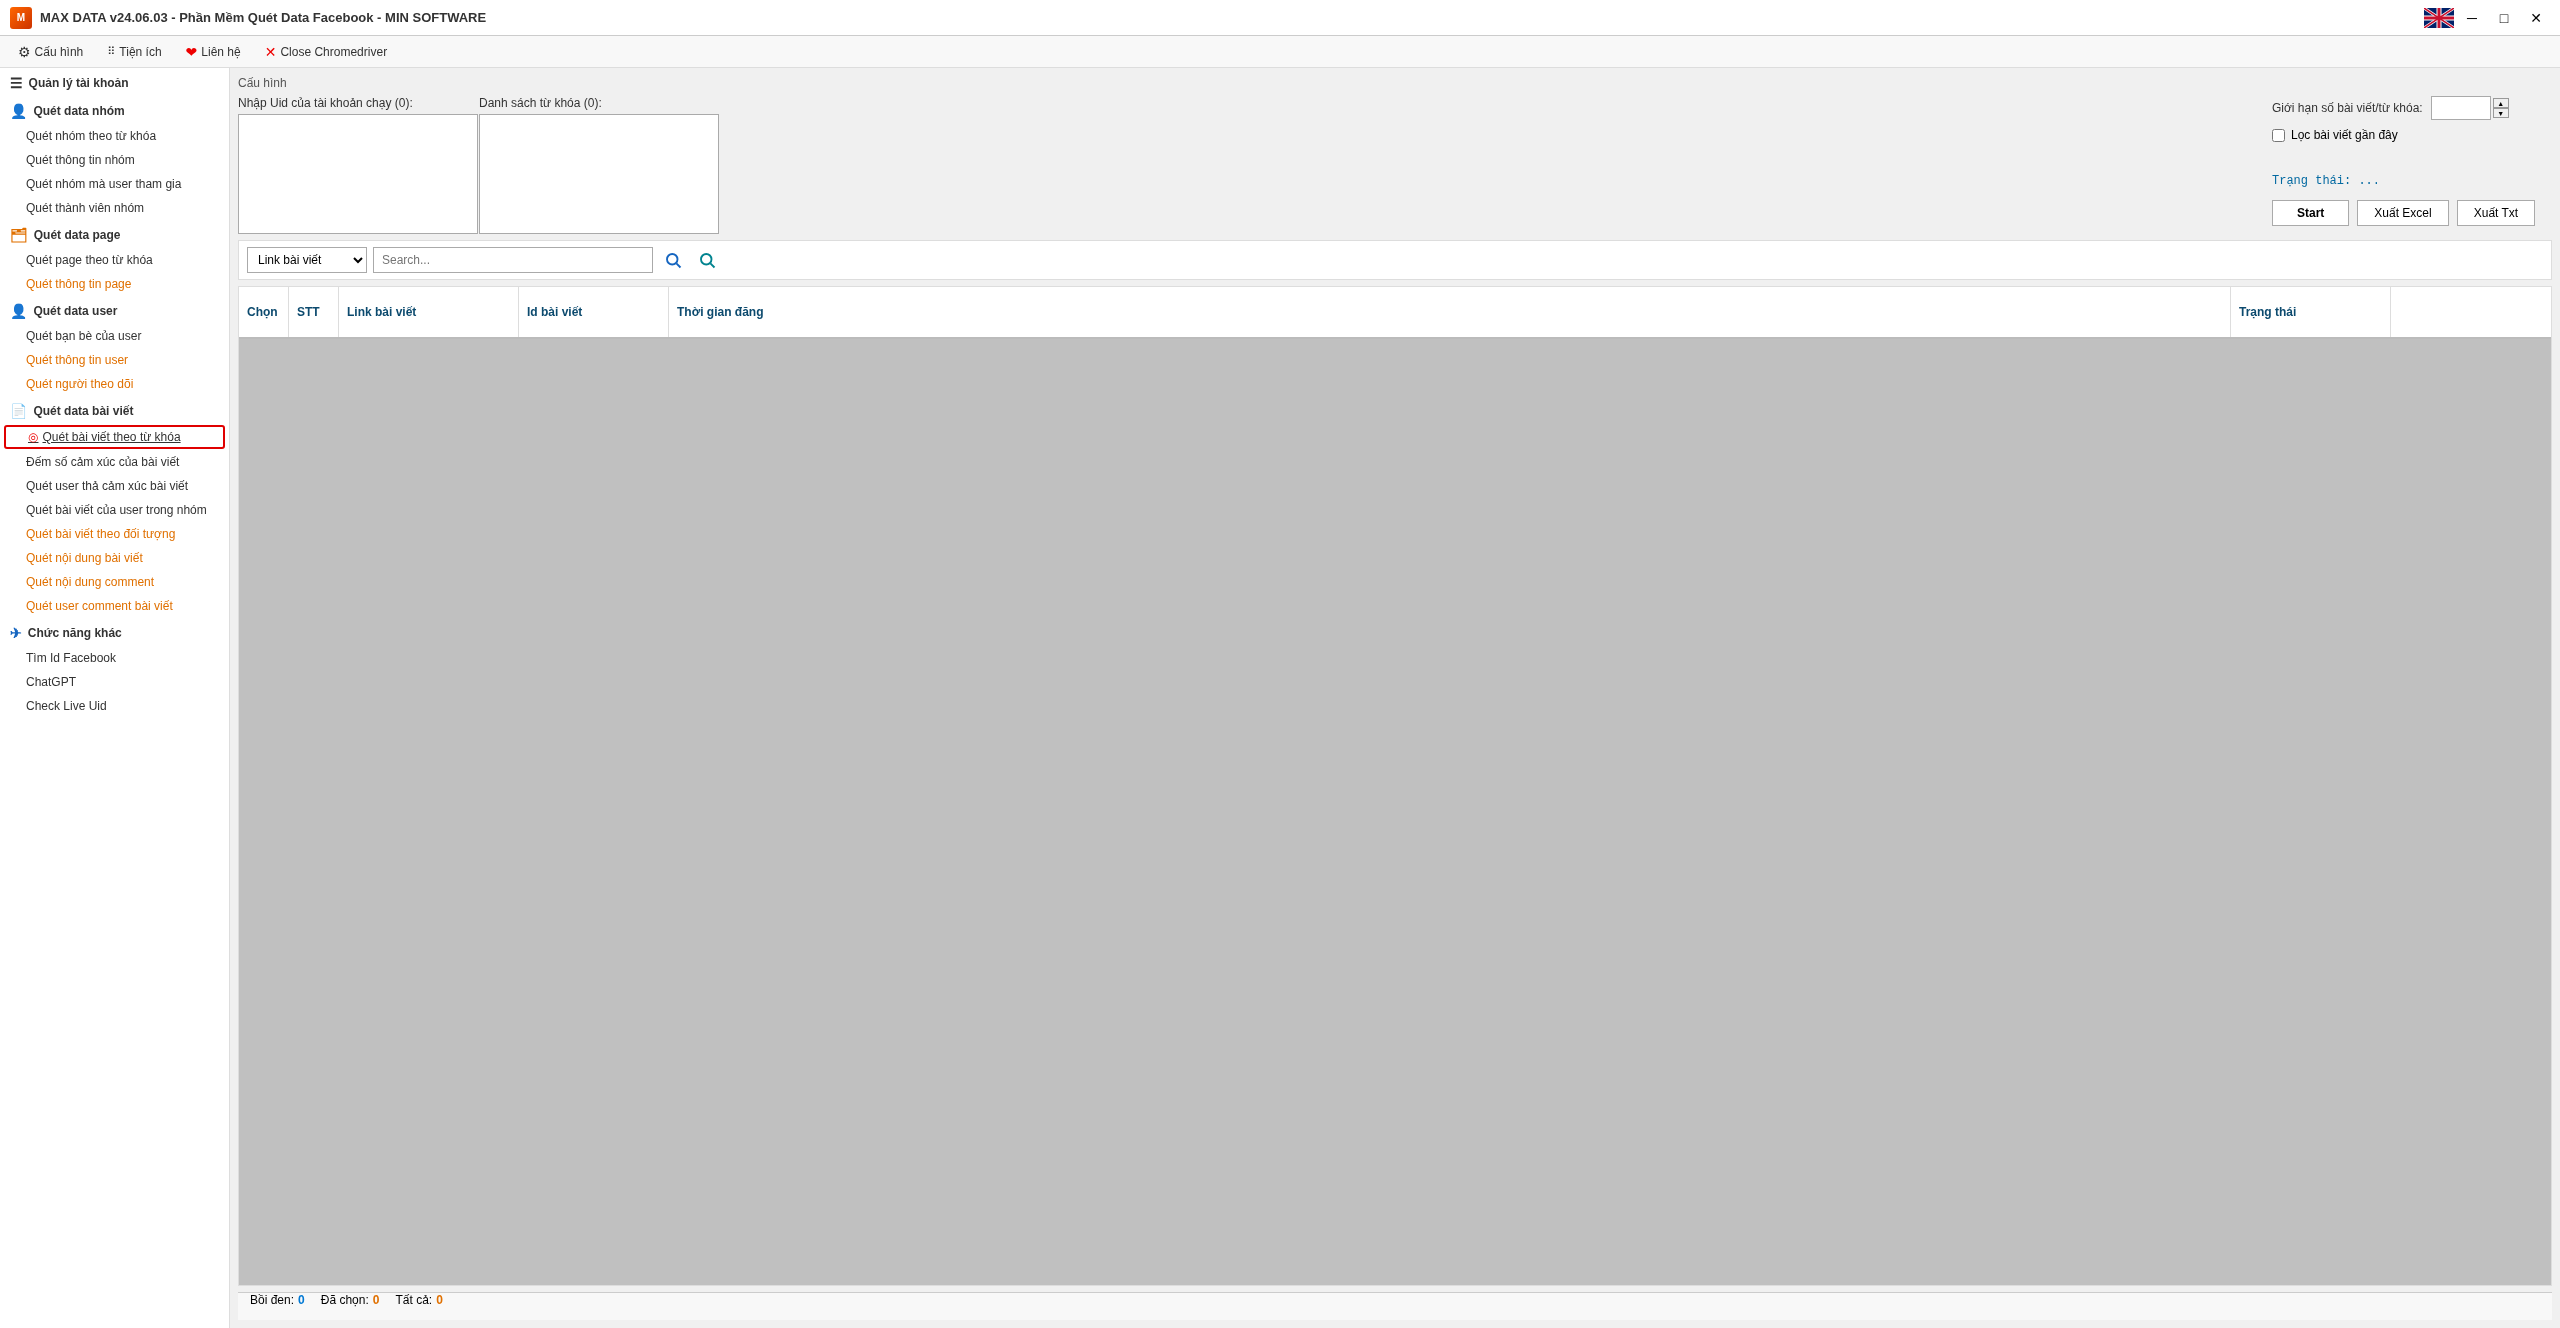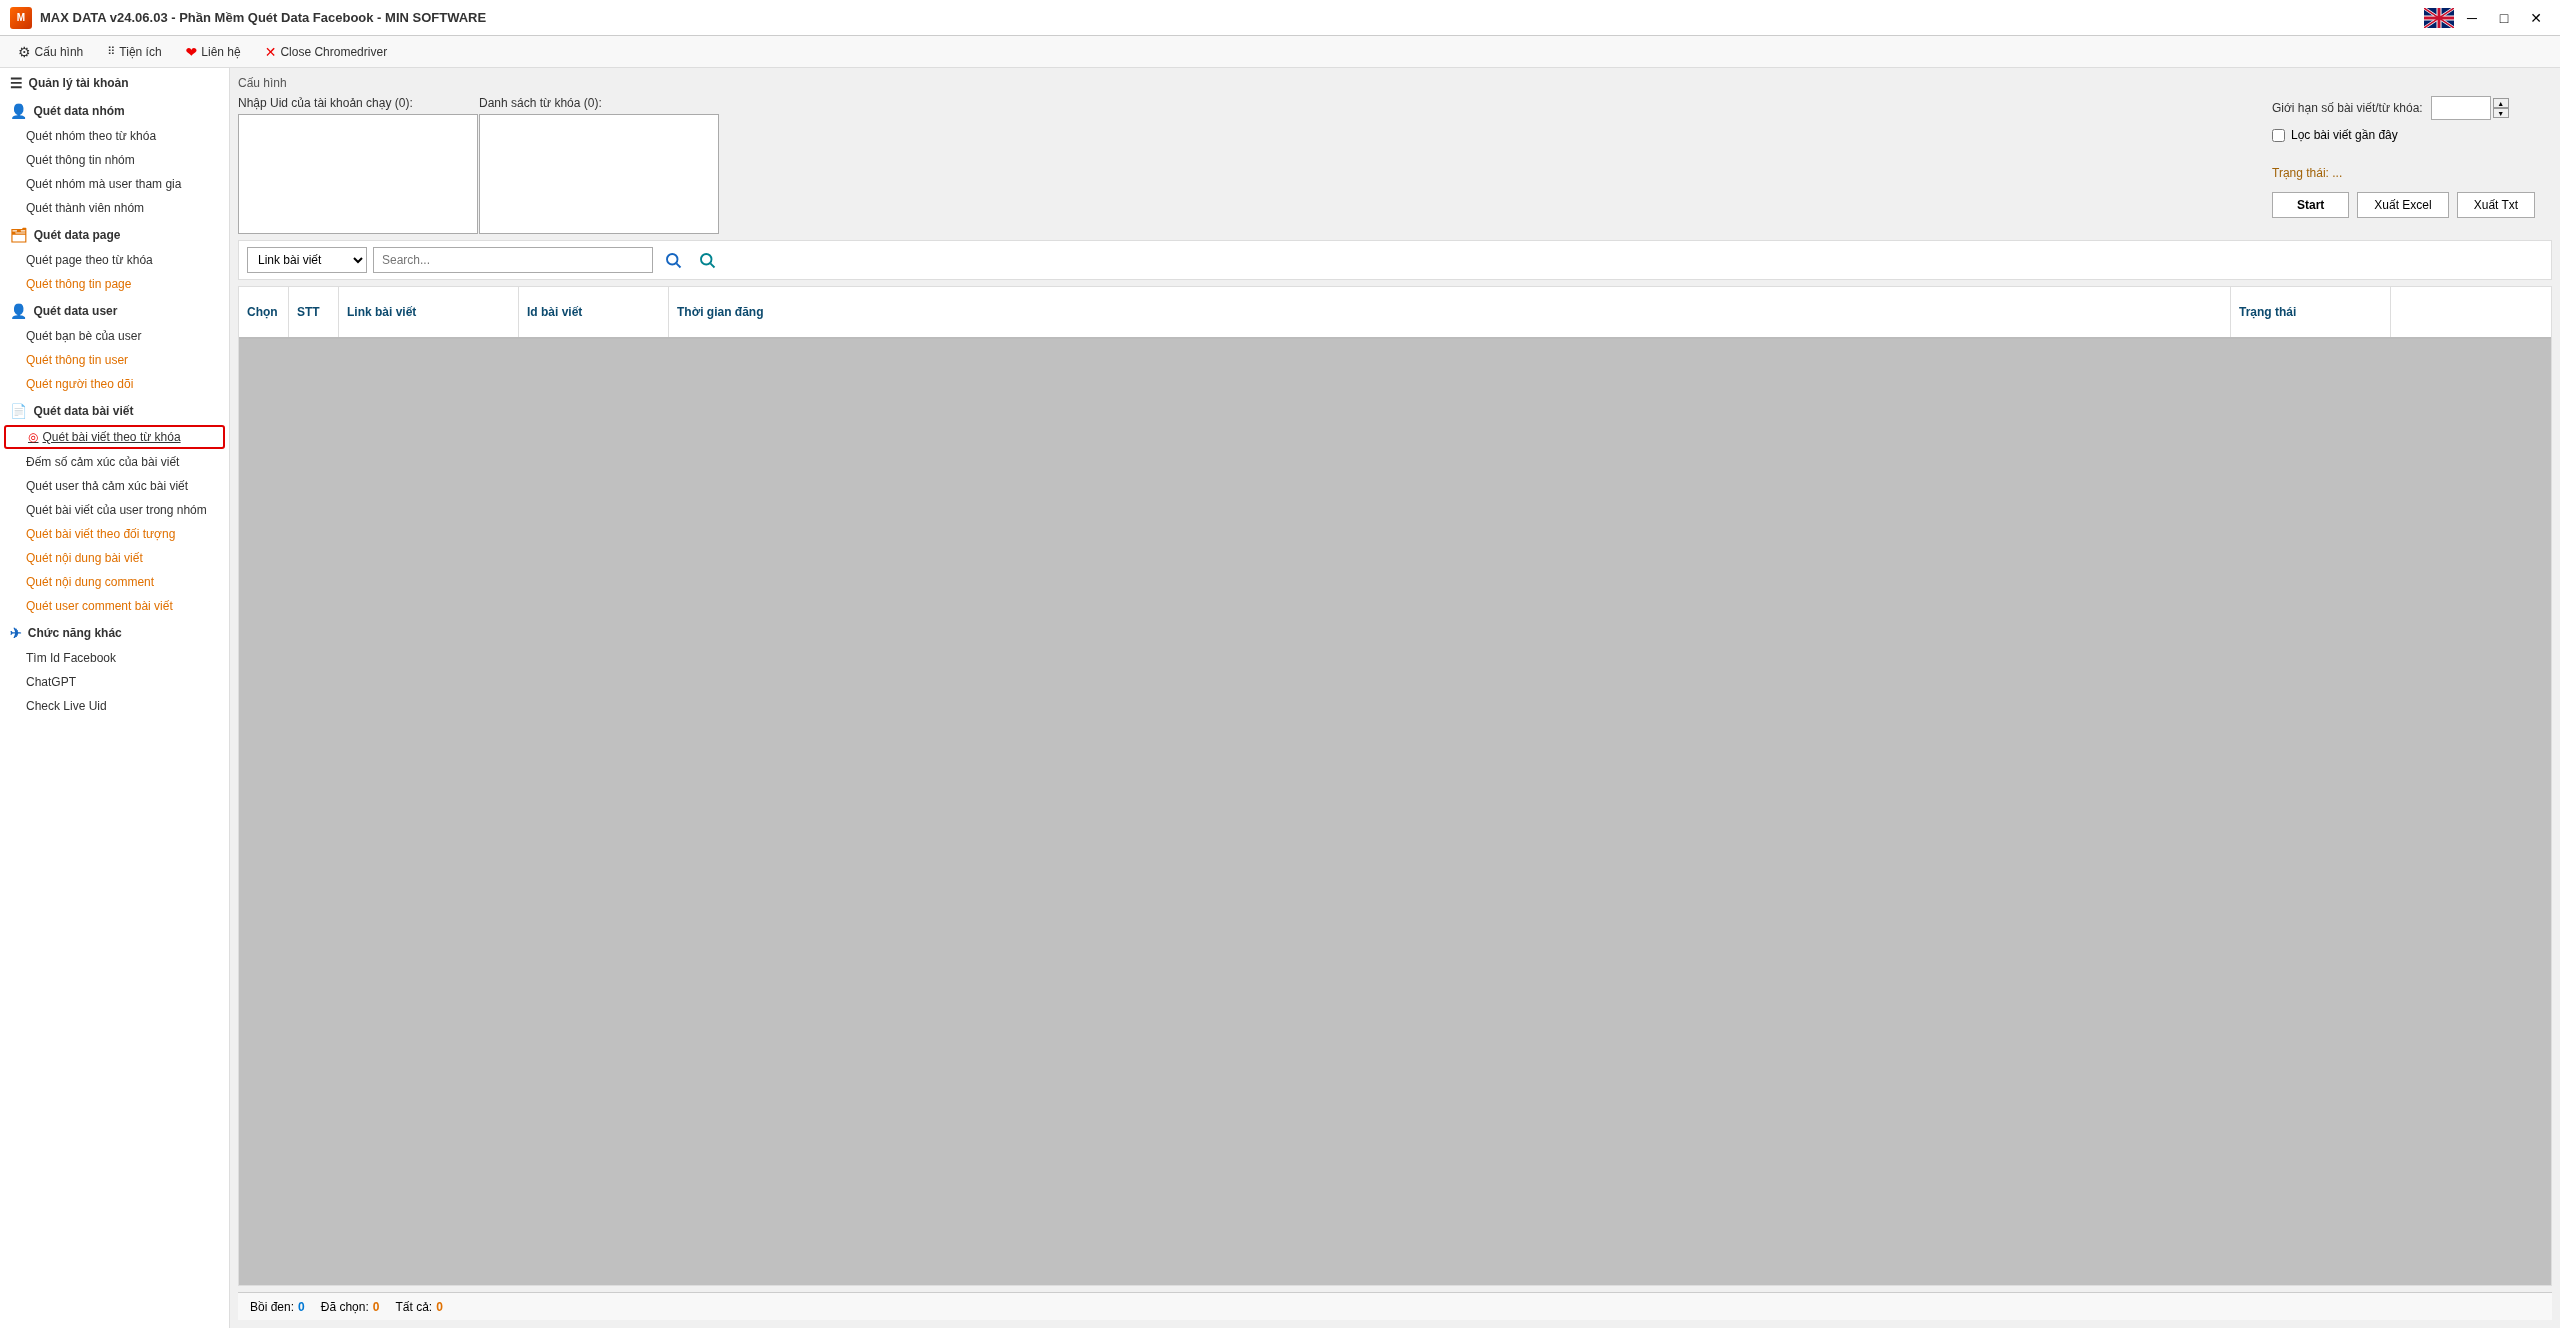--- a/index.html
+++ b/index.html
@@ -112,21 +112,21 @@
       margin-left: auto;
       display: flex; flex-direction: column; gap: 8px;
       align-items: flex-start;
       min-width: 280px;
     }
     .limit-row { display: flex; align-items: center; gap: 8px; }
     .limit-row label { font-size: 12px; color: #333; }
     .limit-input { width: 60px; height: 24px; border: 1px solid #aaa; padding: 2px 4px; font-size: 12px; }
     .checkbox-row { display: flex; align-items: center; gap: 6px; }
     .checkbox-row input[type=checkbox] { width: 13px; height: 13px; }
-    .status-row { font-size: 12px; color: #a16207; margin-top: 16px; }
+    .status-row { font-size: 12px; color: #0369a1; margin-top: 24px; font-family: Liberation Mono, monospace; }
     .action-buttons { display: flex; gap: 8px; margin-top: 4px; }
     .btn-start {
       padding: 5px 24px; background: #fff; border: 1px solid #aaa;
       font-size: 12px; font-weight: bold; cursor: pointer;
     }
     .btn-export {
       padding: 5px 16px; background: #fff; border: 1px solid #aaa;
       font-size: 12px; cursor: pointer;
     }
 
@@ -177,21 +177,21 @@
     #table-body {
       background: #c0c0c0;
       height: calc(100% - 34px);
     }
 
     
     #status-bar {
       background: #f8f8f8;
       border-top: 1px solid #ccc;
       height: 28px;
-      display: flex; align-items: center;
+      display: flex; align-items: flex-start;
       padding: 0 12px; gap: 16px;
       font-size: 12px;
     }
     .status-item { display: flex; align-items: center; gap: 4px; }
     .status-num { color: #0078d4; font-weight: bold; }
     .status-num.orange { color: #e07000; }
 
     
     .spinner-group { display: flex; align-items: center; }
     .spinner-arrows { display: flex; flex-direction: column; margin-left: 2px; }

